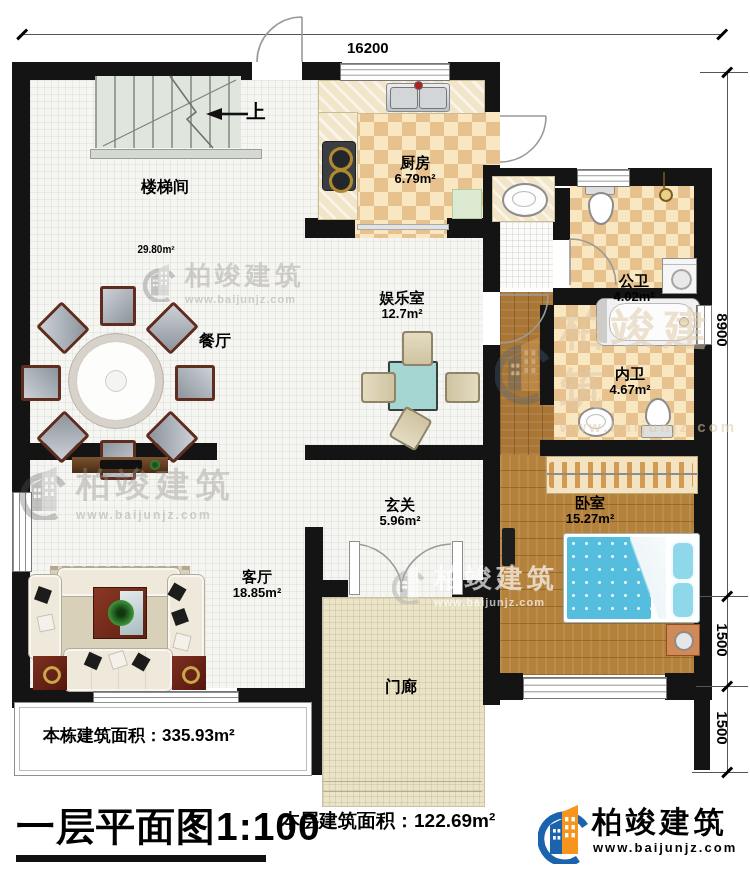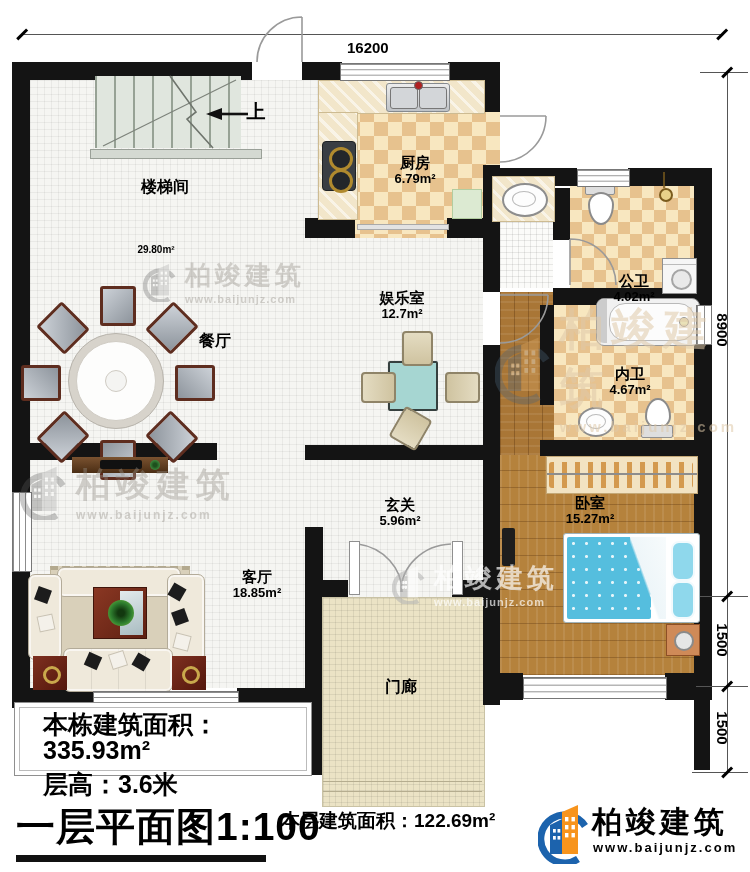--- a/index.html
+++ b/index.html
@@ -60,21 +60,21 @@
   .sofa{position:absolute;background:#efe9db;border:1px solid #b3ab99;border-radius:7px;z-index:12;
     box-shadow:inset 0 0 0 2px rgba(255,255,255,.6);}
   .wm{position:absolute;display:flex;align-items:center;gap:8px;z-index:28;pointer-events:none;}
   .wm .t1{font-weight:700;letter-spacing:4px;}
   .wm .t2{font-weight:700;letter-spacing:1px;}
   .gray-wm{color:rgba(150,146,138,.40);}
   .tan-wm{color:rgba(222,200,168,.55);}
   .white-wm{color:rgba(255,255,255,.68);}
   .infobox{position:absolute;left:14px;top:702px;width:296px;height:72px;background:#fff;
     border:1px solid #8f8f8f;box-shadow:inset 0 0 0 4px #fff, inset 0 0 0 5px #bbb;z-index:31;}
-  .infobox div{margin:8px 0 0 28px;font-size:25px;font-weight:600;line-height:26px;}
+  .infobox div{margin:20px 0 0 28px;font-size:17px;font-weight:600;line-height:26px;}
   .bigtitle{position:absolute;left:16px;top:800px;font-size:39px;font-weight:700;letter-spacing:1px;z-index:31;}
   .titleline{position:absolute;left:16px;top:855px;width:250px;height:7px;background:#111;z-index:31;}
   .stats{position:absolute;left:281px;top:806px;font-size:19px;font-weight:600;line-height:30px;z-index:31;}
   .brandname{position:absolute;left:592px;top:802px;font-size:30px;font-weight:700;letter-spacing:4px;z-index:31;}
   .brandurl{position:absolute;left:593px;top:840px;font-size:13px;font-weight:700;letter-spacing:2px;z-index:31;}
   svg.overlay{position:absolute;left:0;top:0;z-index:20;pointer-events:none;}
 </style>
 </head>
 <body>
 
@@ -375,21 +375,20 @@
         <use href="#bj-logo"></use>
       </svg>
     <div>
       <div class="t1" style="font-size:27px;">柏竣建筑</div>
       <div class="t2" style="font-size:11px;">www.baijunjz.com</div>
     </div>
   </div>
 
   <div class="infobox">
     <div>本栋建筑面积：335.93m²</div>
-    <div>层高：3.6米</div>
   </div>
   <div class="bigtitle">一层平面图1:100</div>
   <div class="titleline"></div>
   <div class="stats">
     <div>本层建筑面积：122.69m²</div>
   </div>
   <svg class="abs" width="52" height="62" viewBox="0 0 52 62" style="left:538px;top:802px;z-index:31;">
       <use href="#bj-logo"></use>
     </svg>
   <div class="brandname">柏竣建筑</div>

